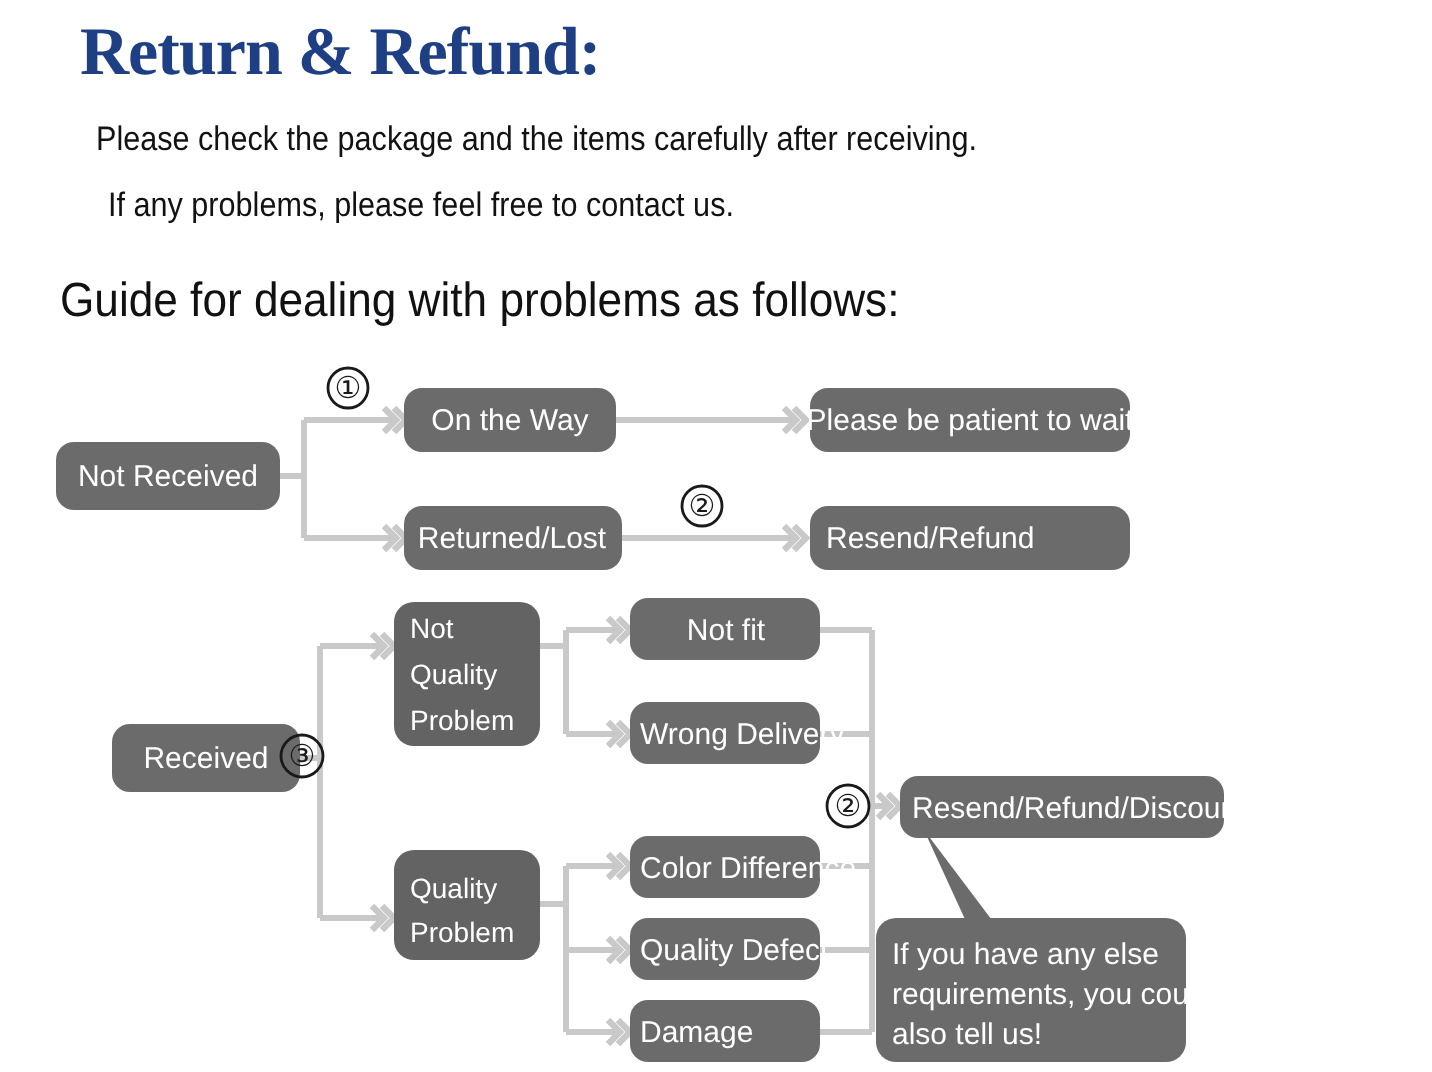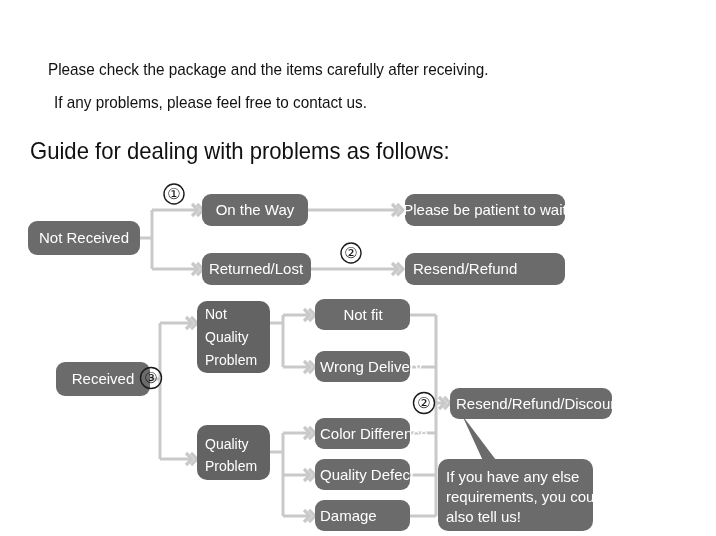--- a/index.html
+++ b/index.html
@@ -75,20 +75,21 @@
     fill: #1a1a1a;
     font-size: 15px;
     text-anchor: middle;
   }
 </style>
 </head>
 <body>
 
 <div id="page">
 
+  <div id="title">Return &amp; Refund:</div>
   <div class="intro-line" id="intro1">Please check the package and the items carefully after receiving.</div>
   <div class="intro-line" id="intro2">If any problems, please feel free to contact us.</div>
   <div id="guide">Guide for dealing with problems as follows:</div>
 
   <svg id="flow" viewBox="0 0 716 536">
     <defs>
 
       <g id="chev">
         <path d="M0,-6 L6,0 L0,6" fill="none" stroke="#c9c9c9" stroke-width="3.2" stroke-linecap="butt"></path>
         <path d="M5,-6 L11,0 L5,6" fill="none" stroke="#c9c9c9" stroke-width="3.2" stroke-linecap="butt"></path>

